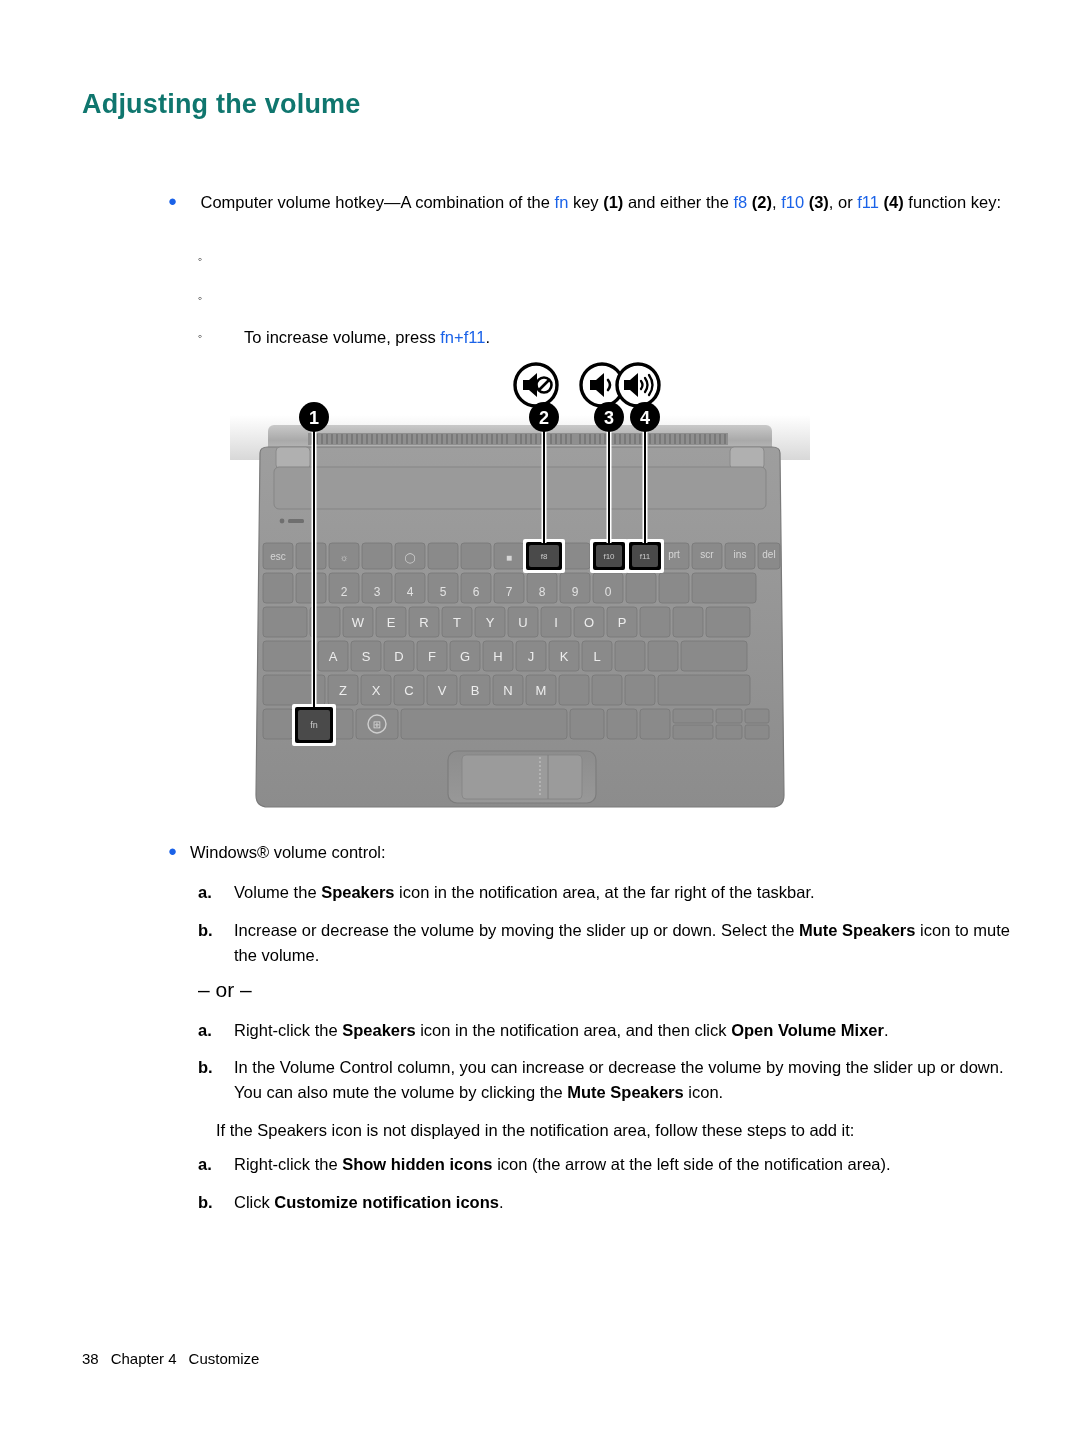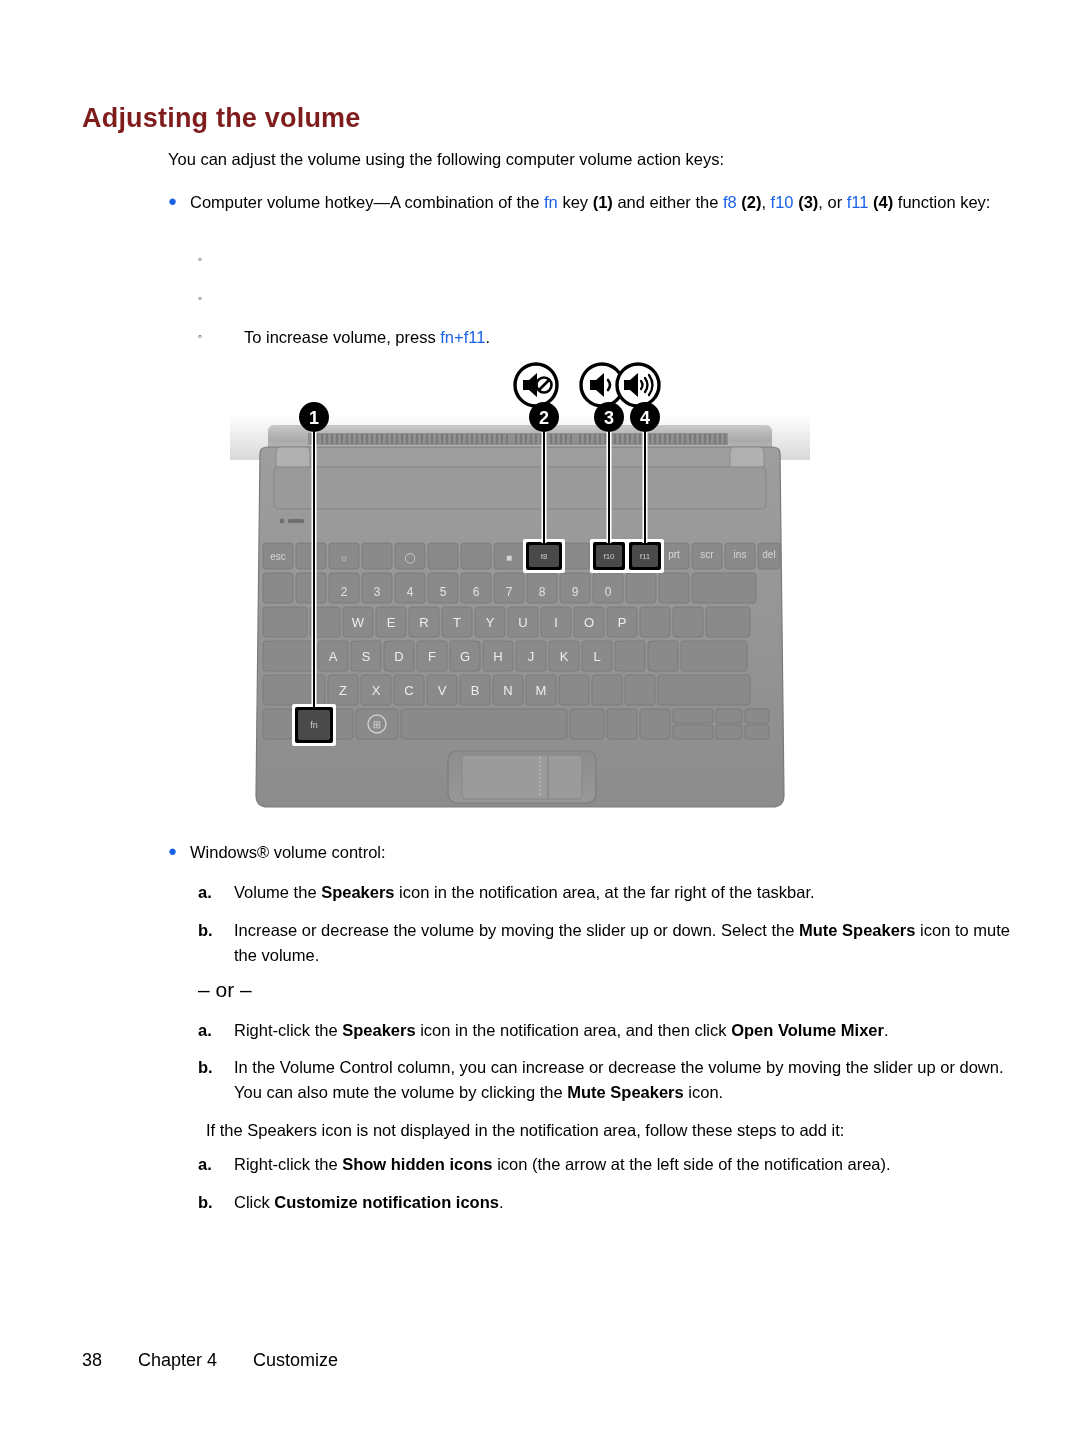--- a/index.html
+++ b/index.html
@@ -19,24 +19,24 @@
   .page {
     position: absolute;
     inset: 0;
     background: #ffffff;
   }
 
   
   .page-title {
     position: absolute;
     left: 82px;
-    top: 103px;
+    top: 89px;
     font-size: 27px;
     font-weight: bold;
-    color: #7f1d1d;
+    color: #0f766e;
     letter-spacing: 0.2px;
   }
 
   
   .intro {
     position: absolute;
     left: 168px;
     top: 148px;
     width: 830px;
     font-size: 16.5px;
@@ -60,21 +60,21 @@
   .bullet-dot.hollow {
     color: #000;
     font-size: 12px;
   }
   .bullet-text {
     font-size: 16.5px;
     line-height: 25px;
   }
 
   .b1 { left: 166px; top: 190px; width: 835px; }
-  .b1 .bullet-text { width: 815px; }
+  .b1 .bullet-text { width: 815px; text-align: right; }
 
   .sub1 { left: 196px; top: 248px; width: 700px; }
   .sub2 { left: 196px; top: 287px; width: 700px; }
   .sub3 { left: 196px; top: 325px; width: 700px; }
   .sub1 .bullet-dot, .sub2 .bullet-dot, .sub3 .bullet-dot { width: 46px; flex: 0 0 46px; }
 
   .b2 { left: 166px; top: 840px; width: 835px; }
 
   .key { color: #1a62e8; }
 
@@ -98,58 +98,57 @@
     position: absolute;
     left: 198px;
     top: 978px;
     font-size: 21px;
   }
   .s3 { left: 198px; top: 1018px; width: 820px; }
   .s4 { left: 198px; top: 1055px; width: 820px; }
 
   .para {
     position: absolute;
-    left: 206px;
+    left: 216px;
     top: 1118px;
     width: 820px;
     font-size: 16.5px;
     line-height: 25px;
   }
   .s5 { left: 198px; top: 1152px; width: 820px; }
   .s6 { left: 198px; top: 1190px; width: 820px; }
 
   
   .footer {
     position: absolute;
     left: 82px;
     top: 1350px;
-    font-size: 18px;
+    font-size: 15px;
     display: flex;
-    gap: 36px;
+    gap: 12px;
     align-items: flex-end;
   }
 
   
   .illustration {
     position: absolute;
     left: 230px;
     top: 355px;
     width: 580px;
     height: 470px;
   }
   .illustration svg { display: block; }
 </style>
 </head>
 <body>
 
 <div class="page">
 
   <div class="page-title">Adjusting the volume</div>
 
-  <div class="intro">You can adjust the volume using the following computer volume action keys:</div>
 
   <div class="bullet-row b1">
     <div class="bullet-dot">●</div>
     <div class="bullet-text"><span>Computer volume hotkey—A combination of the </span><span class="key">fn</span><span> key </span><b>(1)</b><span> and either the </span><span class="key">f8</span> <b>(2)</b><span>, </span><span class="key">f10</span> <b>(3)</b><span>, or </span><span class="key">f11</span> <b>(4)</b><span> function key:</span></div>
   </div>
 
   <div class="bullet-row sub1">
     <div class="bullet-dot hollow">◦</div>
   </div>
 

